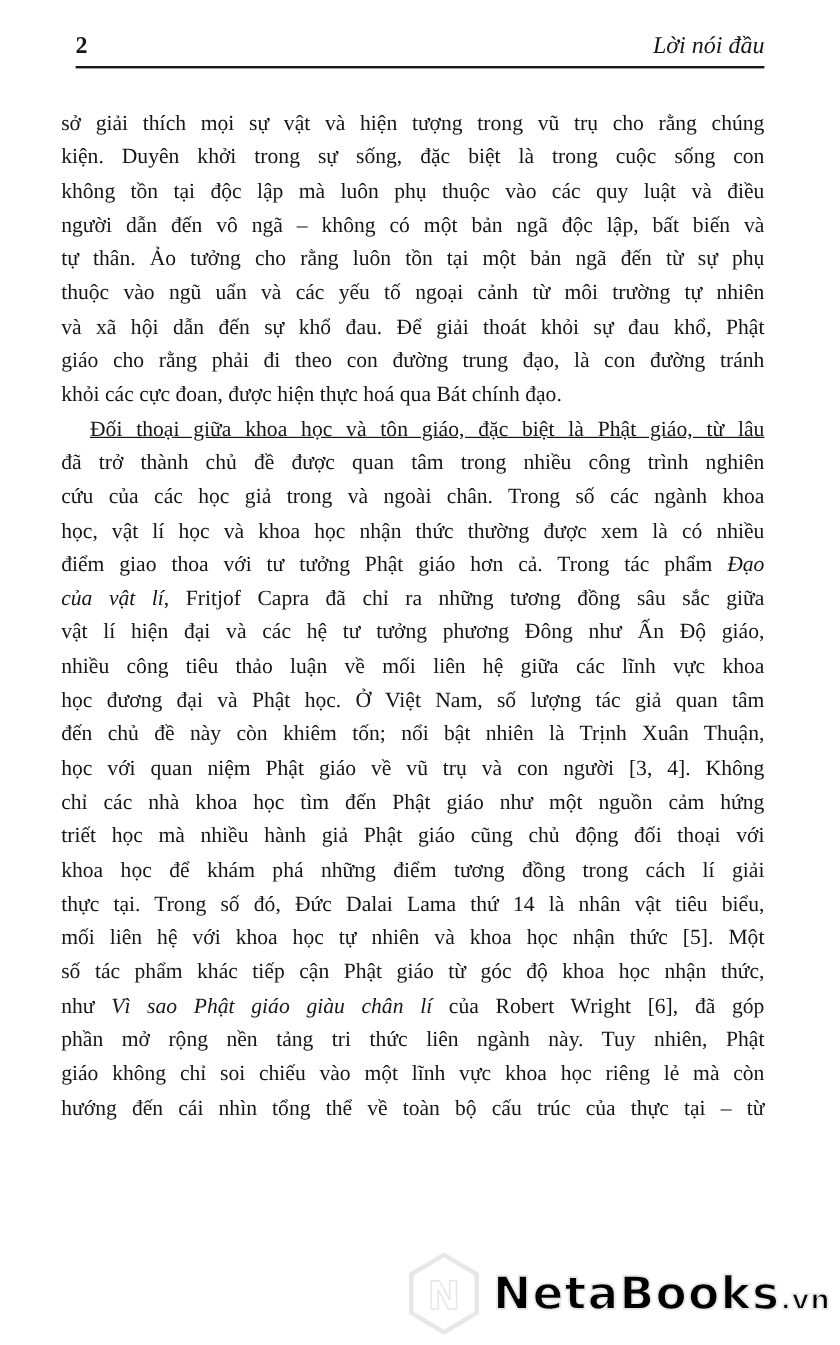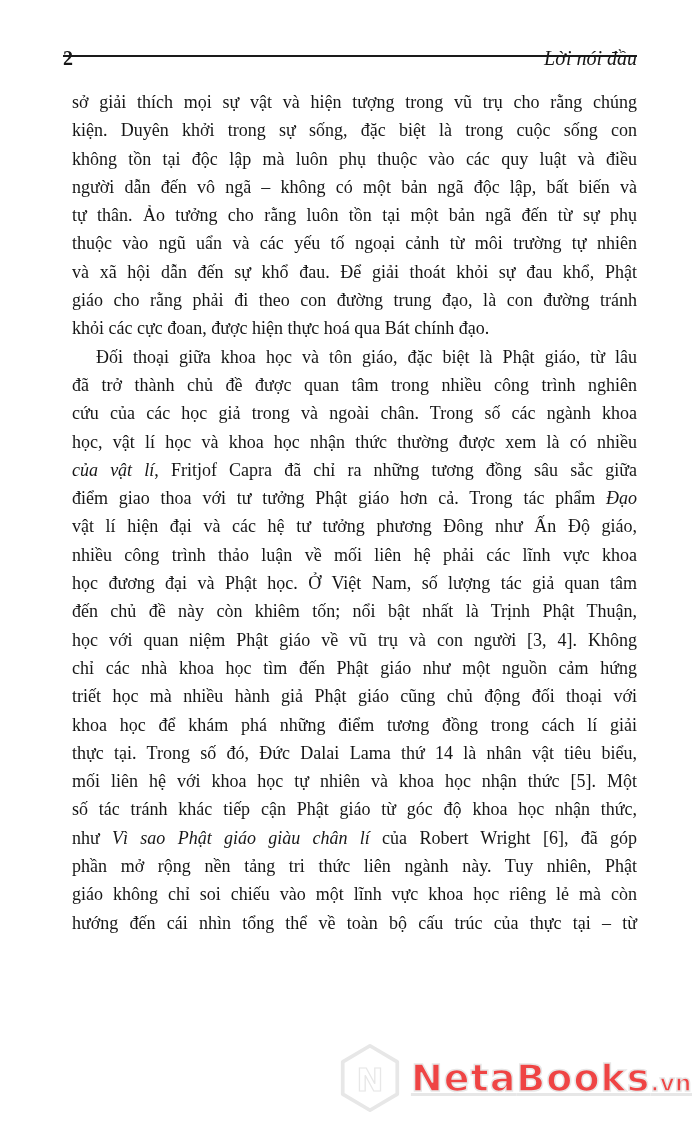--- a/index.html
+++ b/index.html
@@ -16,61 +16,60 @@
     position: absolute;
     left: 63px; right: 63px; top: 26px;
     display: flex;
     justify-content: space-between;
     align-items: baseline;
     font-size: 20px;
     line-height: 24px;
     color: #161616;
   }
   .pagenum { font-weight: 600; }
-  .runtitle { font-style: italic; margin-top: 20px; }
+  .runtitle { font-style: italic; }
   .rule {
     position: absolute;
     left: 63px; right: 63px; top: 55px;
     height: 2px;
     background: #1a1a1a;
   }
   .body-text {
     position: absolute;
-    left: 72px; right: 63px; top: 88px;
+    left: 51px; right: 63px; top: 88px;
     font-size: 18px;
     line-height: 28.3px;
     color: #161616;
   }
   .paragraph { margin: 0; }
   .line {
     text-align: justify;
     text-align-last: justify;
     white-space: normal;
   }
   .line.end { text-align-last: left; }
-  .line.indent { text-indent: 24px; }
+  .line.indent { text-indent: 24px; text-decoration: underline; }
   .line i { font-style: italic; }
   .watermark {
     position: absolute;
     right: 8px; bottom: 8px;
     display: flex;
     align-items: center;
     gap: 10px;
     user-select: none;
   }
   .wm-logo { width: 62px; height: 70px; }
   .wm-name {
     font-family: "DejaVu Sans", sans-serif;
     font-weight: bold;
     font-size: 38px;
     letter-spacing: 1px;
-    color: #ef4444;
+    color: #000000;
     -webkit-text-stroke: 1.5px #e7e7e7;
     white-space: nowrap;
-    text-decoration: underline;
   }
   .wm-suffix {
     font-size: 23px;
     font-weight: bold;
     letter-spacing: 0.5px;
   }
 </style>
 </head>
 <body>
 
@@ -93,33 +92,33 @@
         <div class="line"><span>thuộc vào ngũ uẩn và các yếu tố ngoại cảnh từ môi trường tự nhiên</span></div>
         <div class="line"><span>và xã hội dẫn đến sự khổ đau. Để giải thoát khỏi sự đau khổ, Phật</span></div>
         <div class="line"><span>giáo cho rằng phải đi theo con đường trung đạo, là con đường tránh</span></div>
         <div class="line end"><span>khỏi các cực đoan, được hiện thực hoá qua Bát chính đạo.</span></div>
       </div>
       <div class="paragraph">
         <div class="line indent"><span>Đối thoại giữa khoa học và tôn giáo, đặc biệt là Phật giáo, từ lâu</span></div>
         <div class="line"><span>đã trở thành chủ đề được quan tâm trong nhiều công trình nghiên</span></div>
         <div class="line"><span>cứu của các học giả trong và ngoài chân. Trong số các ngành khoa</span></div>
         <div class="line"><span>học, vật lí học và khoa học nhận thức thường được xem là có nhiều</span></div>
+        <div class="line"><span>điểm giao thoa với tư tưởng Phật giáo hơn cả. Trong tác phẩm </span><i>Đạo</i></div>
         <div class="line"><i>của vật lí</i><span>, Fritjof Capra đã chỉ ra những tương đồng sâu sắc giữa</span></div>
-        <div class="line"><span>điểm giao thoa với tư tưởng Phật giáo hơn cả. Trong tác phẩm </span><i>Đạo</i></div>
         <div class="line"><span>vật lí hiện đại và các hệ tư tưởng phương Đông như Ấn Độ giáo,</span></div>
-        <div class="line"><span>nhiều công trình thảo luận về mối liên hệ phải các lĩnh vực khoa</span></div>
+        <div class="line"><span>nhiều công tiêu thảo luận về mối liên hệ giữa các lĩnh vực khoa</span></div>
         <div class="line"><span>học đương đại và Phật học. Ở Việt Nam, số lượng tác giả quan tâm</span></div>
-        <div class="line"><span>đến chủ đề này còn khiêm tốn; nổi bật nhất là Trịnh Phật Thuận,</span></div>
+        <div class="line"><span>đến chủ đề này còn khiêm tốn; nổi bật nhiên là Trịnh Xuân Thuận,</span></div>
         <div class="line"><span>học với quan niệm Phật giáo về vũ trụ và con người [3, 4]. Không</span></div>
         <div class="line"><span>chỉ các nhà khoa học tìm đến Phật giáo như một nguồn cảm hứng</span></div>
         <div class="line"><span>triết học mà nhiều hành giả Phật giáo cũng chủ động đối thoại với</span></div>
         <div class="line"><span>khoa học để khám phá những điểm tương đồng trong cách lí giải</span></div>
         <div class="line"><span>thực tại. Trong số đó, Đức Dalai Lama thứ 14 là nhân vật tiêu biểu,</span></div>
         <div class="line"><span>mối liên hệ với khoa học tự nhiên và khoa học nhận thức [5]. Một</span></div>
-        <div class="line"><span>số tác tránh khác tiếp cận Phật giáo từ góc độ khoa học nhận thức,</span></div>
+        <div class="line"><span>số tác phẩm khác tiếp cận Phật giáo từ góc độ khoa học nhận thức,</span></div>
         <div class="line"><span>như </span><i>Vì sao Phật giáo giàu chân lí</i><span> của Robert Wright [6], đã góp</span></div>
         <div class="line"><span>phần mở rộng nền tảng tri thức liên ngành này. Tuy nhiên, Phật</span></div>
         <div class="line"><span>giáo không chỉ soi chiếu vào một lĩnh vực khoa học riêng lẻ mà còn</span></div>
         <div class="line"><span>hướng đến cái nhìn tổng thể về toàn bộ cấu trúc của thực tại – từ</span></div>
       </div>
     </div>
 
   <div class="watermark">
     <svg class="wm-logo" viewBox="0 0 100 112" aria-hidden="true">
       <polygon points="50,4 94,30 94,82 50,108 6,82 6,30" fill="none" stroke="#e7e7e7" stroke-width="6" stroke-linejoin="round"></polygon>

